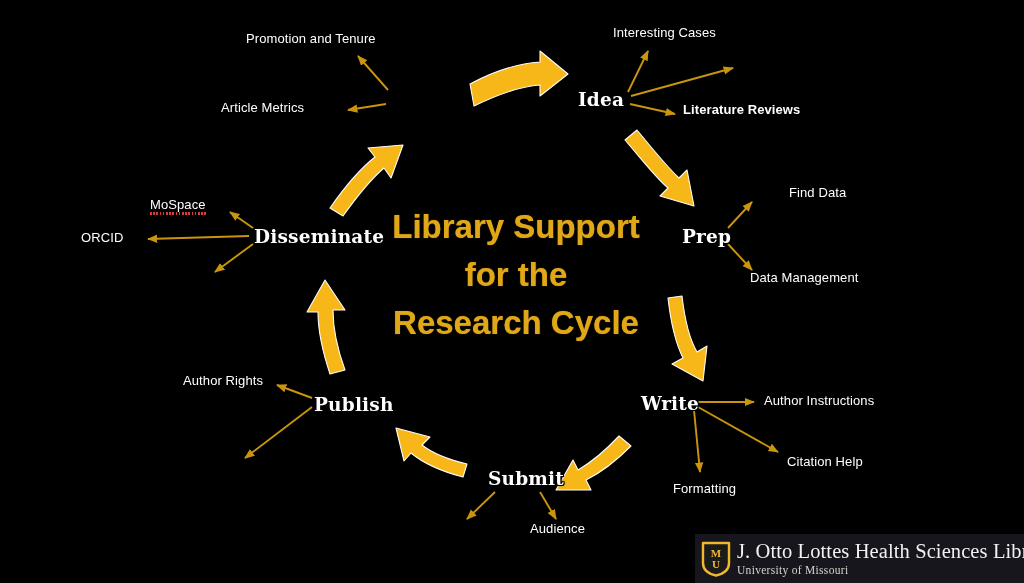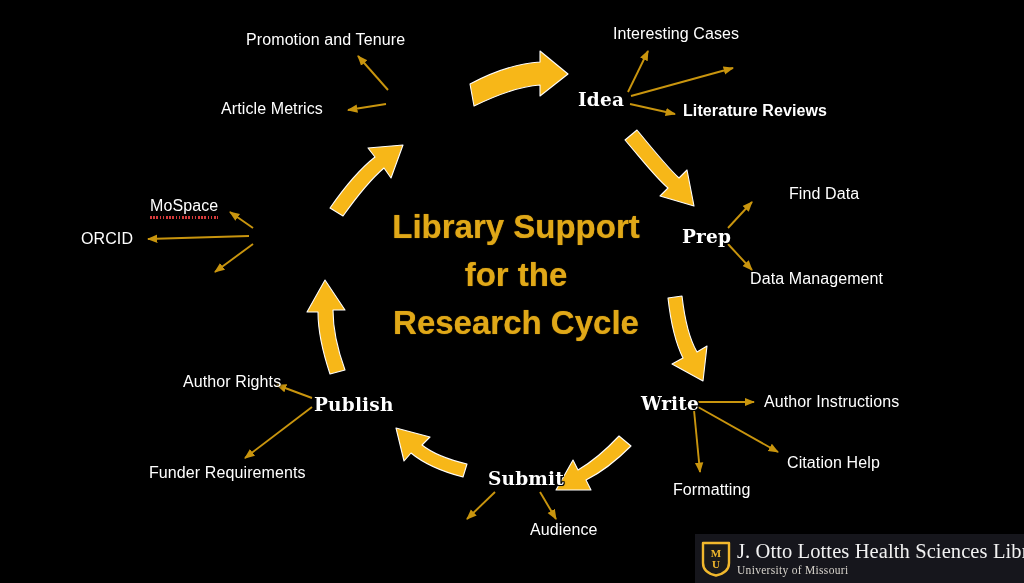--- a/index.html
+++ b/index.html
@@ -27,21 +27,21 @@
   
   .lbl {
     position: absolute;
     color: #ffffff;
     white-space: nowrap;
     line-height: 1.18;
   }
   
   .sub {
     font-family: "Liberation Sans", sans-serif;
-    font-size: 16px;
+    font-size: 13px;
     font-weight: 400;
     letter-spacing: .1px;
     text-shadow: 0 0 2px #000, 0 0 4px #000;
   }
   .sub.two-line { white-space: normal; text-align: center; line-height: 1.35; }
 
   
   .stage-name {
     font-family: "DejaVu Serif", "Liberation Serif", serif;
     font-weight: 700;
@@ -201,22 +201,22 @@
   <div class="lbl stage-name" style="left:641px; top:393px;">Write</div>
   <div class="lbl sub" style="left:764px; top:393px;">Author Instructions</div>
   <div class="lbl sub" style="left:787px; top:454px;">Citation Help</div>
   <div class="lbl sub" style="left:673px; top:481px;">Formatting</div>
 
   <div class="lbl stage-name" style="left:488px; top:468px;">Submit</div>
   <div class="lbl sub" style="left:530px; top:521px;">Audience</div>
 
   <div class="lbl stage-name" style="left:314px; top:394px;">Publish</div>
   <div class="lbl sub" style="left:155px; top:373px;margin-left:28px;">Author Rights</div>
-  <div class="lbl sub" style="left:149px; top:464px;">Funder Requirements</div>
-
+
+  <div class="lbl stage-name" style="left:254px; top:226px;">Disseminate</div>
   <div class="lbl sub" style="left:150px; top:197px;"><span class="squiggle">MoSpace</span></div>
   <div class="lbl sub" style="left:81px; top:230px;">ORCID</div>
 
   <div id="logo">
     <svg class="shield" width="30" height="36" viewBox="0 0 30 36" xmlns="http://www.w3.org/2000/svg">
       <path d="M2 2 H28 V22 C28 29 22 33 15 34.5 C8 33 2 29 2 22 Z" fill="#1b1b1b" stroke="#F1B82D" stroke-width="2.4" stroke-linejoin="round"></path>
       <text x="15" y="16" text-anchor="middle" font-family="Liberation Serif, serif" font-size="11" font-weight="700" fill="#F1B82D">M</text>
       <text x="15" y="27" text-anchor="middle" font-family="Liberation Serif, serif" font-size="11" font-weight="700" fill="#F1B82D">U</text>
     </svg>
     <div class="logo-text">

